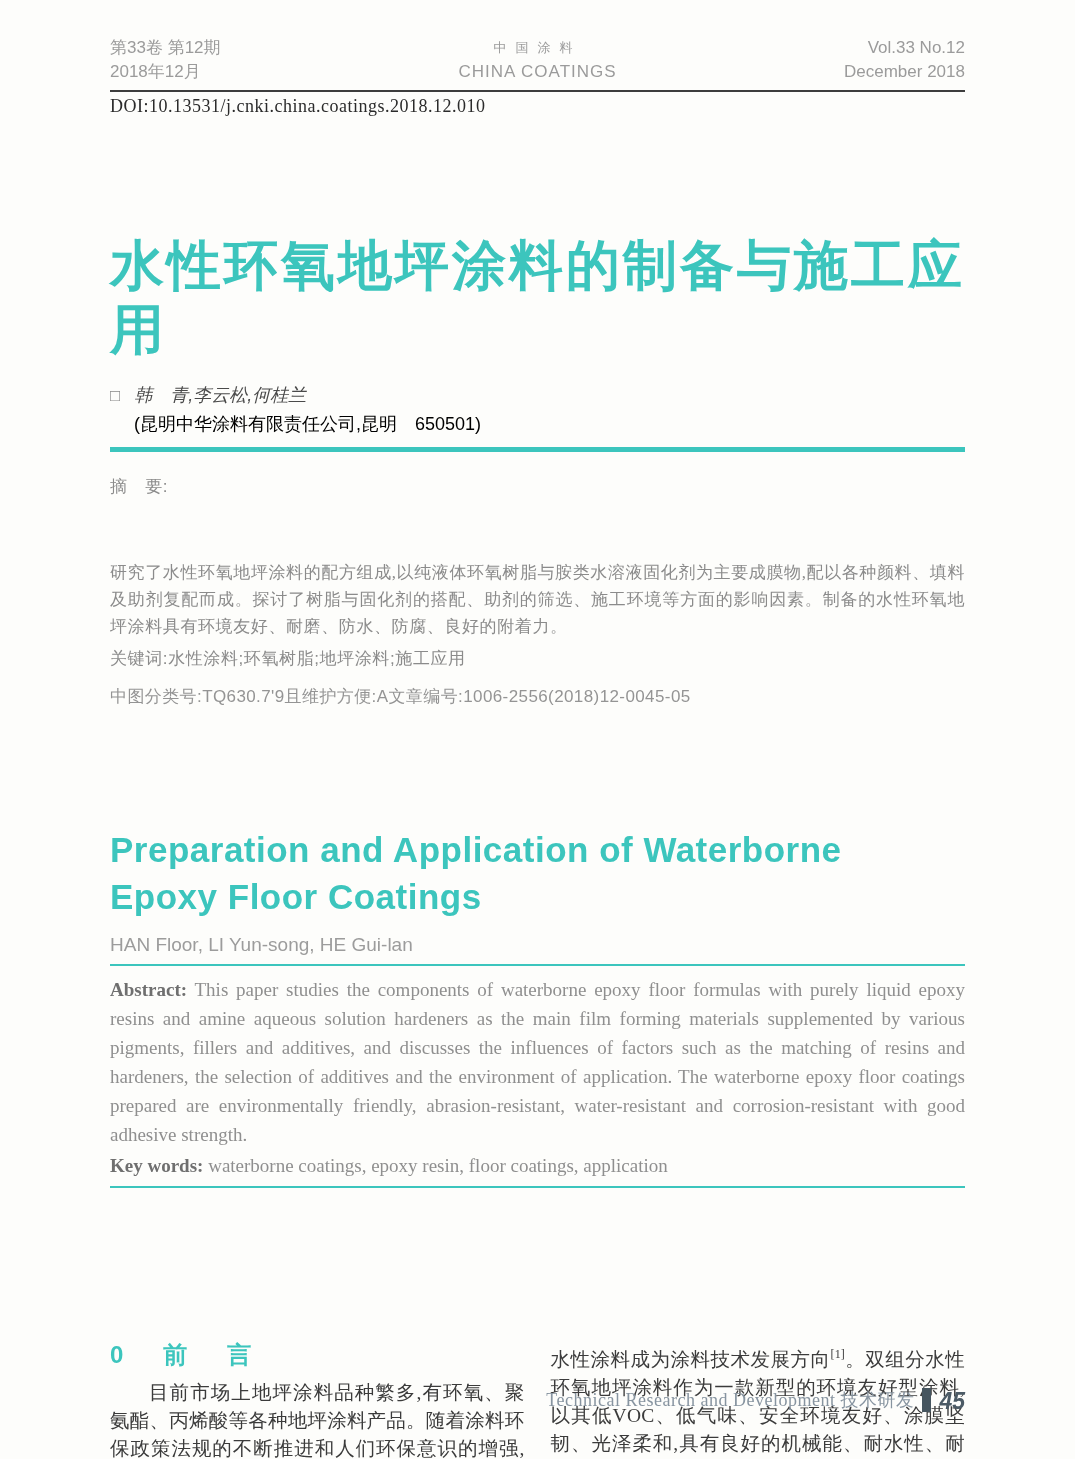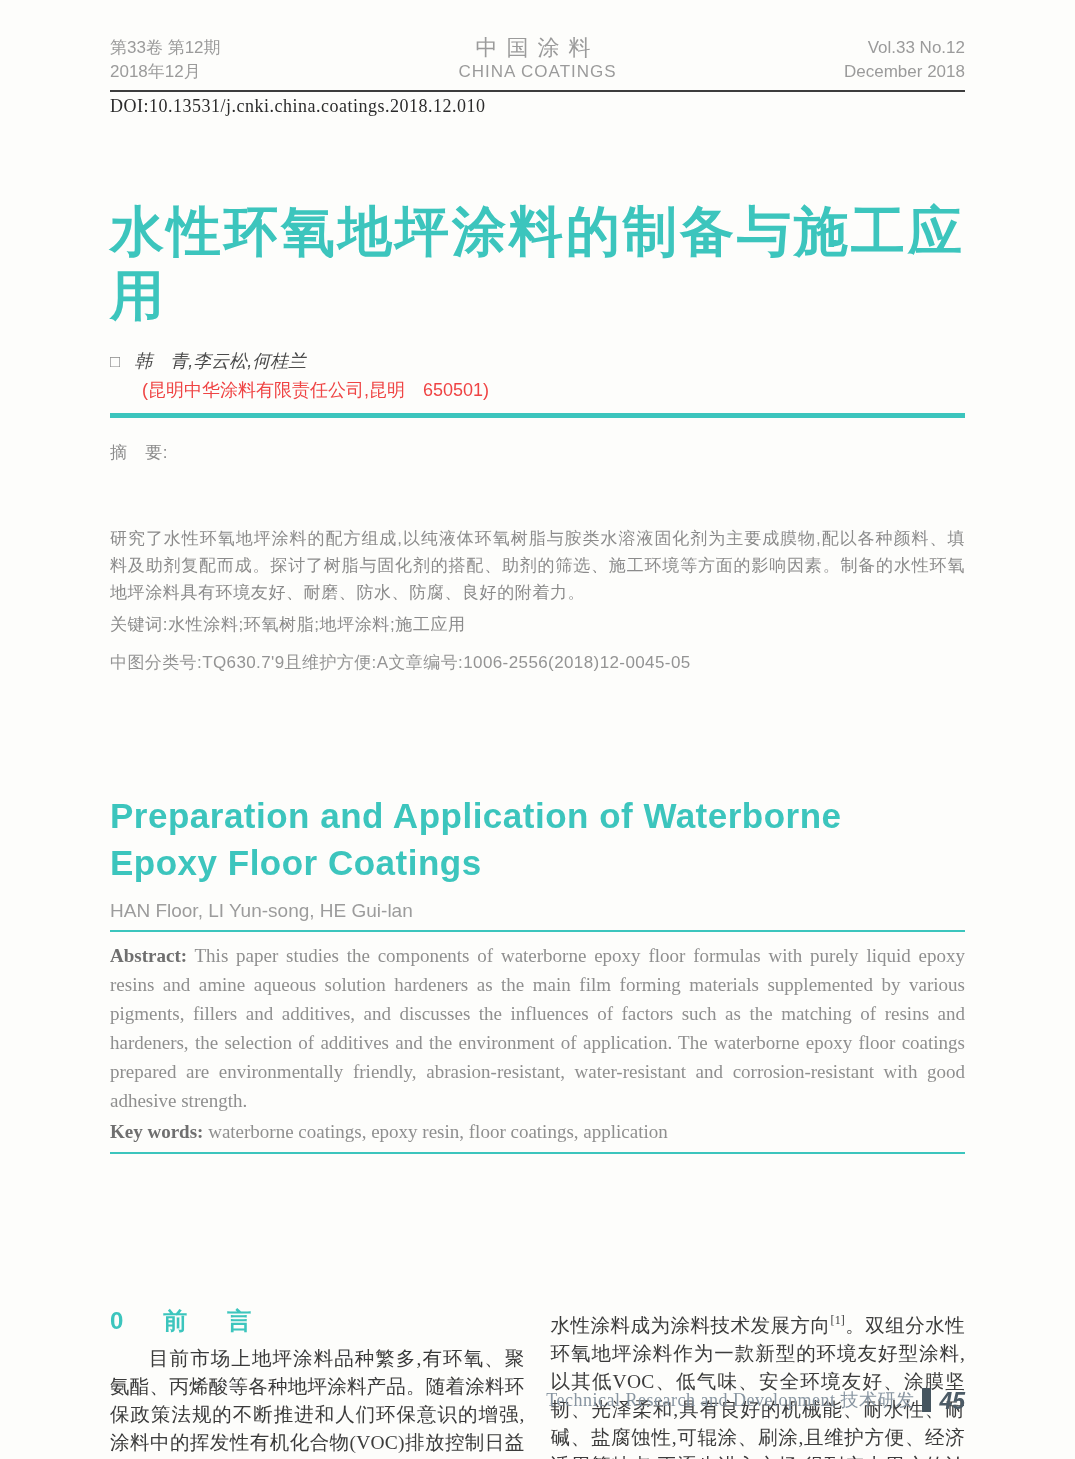--- a/index.html
+++ b/index.html
@@ -20,78 +20,78 @@
     display: flex;
     justify-content: space-between;
     align-items: flex-start;
     color: #9b9b9b;
     font-size: 17px;
     line-height: 24px;
   }
   .jh-left, .jh-right { width: 220px; }
   .jh-right { text-align: right; }
   .jh-center { text-align: center; }
-  .jh-center .cn { letter-spacing: 9px; font-size: 22px; font-family: Liberation Serif, serif; }
+  .jh-center .cn { letter-spacing: 9px; font-size: 13px; font-family: Liberation Serif, serif; }
   .jh-center .en { letter-spacing: 1px; font-size: 17px; }
   .header-rule {
     border: none;
     border-top: 2px solid #3d3d3d;
     margin-top: 6px;
   }
   .doi-line {
     font-family: "Liberation Serif", serif;
     color: #2b2b2b;
     font-size: 18px;
     margin-top: 4px;
     letter-spacing: 0.5px;
   }
 
   
   .cn-title {
-    margin-top: 82px;
+    margin-top: 116px;
     color: #3cc5bd;
     font-size: 54px;
     font-weight: bold;
     letter-spacing: 3px;
     line-height: 64px;
     white-space: pre-wrap;
   }
   .cn-authors {
     margin-top: 22px;
     color: #4a4a4a;
     font-size: 18px;
     white-space: pre-wrap;
     font-style: italic;
   }
   .cn-authors .author-box { color: #8a8a8a; margin-right: 14px; font-size: 17px; }
   .cn-affiliation {
     margin-top: 5px;
-    margin-left: 32px;
-    color: #ef4444;
+    margin-left: 24px;
+    color: #000000;
     font-size: 18px;
     white-space: pre-wrap;
   }
   .teal-rule-thick {
     border: none;
     border-top: 5px solid #3cc5bd;
     margin-top: 11px;
   }
 
   
   .cn-abstract {
     margin-top: 21px;
     display: flex;
     color: #8b8b8b;
     font-size: 17px;
     line-height: 27px;
     letter-spacing: 0.6px;
     flex-direction: column;
   }
   .cn-abstract .label { white-space: pre-wrap; flex: 0 0 86px; }
-  .cn-abstract .text  { flex: 1; text-align: justify; }
+  .cn-abstract .text  { flex: 1; text-align: justify; font-family: Liberation Serif, serif; }
   .cn-keywords {
     margin-top: 5px;
     color: #8b8b8b;
     font-size: 17px;
     line-height: 27px;
     letter-spacing: 0.6px;
     white-space: pre-wrap;
   }
   .cn-meta {
     margin-top: 13px;

